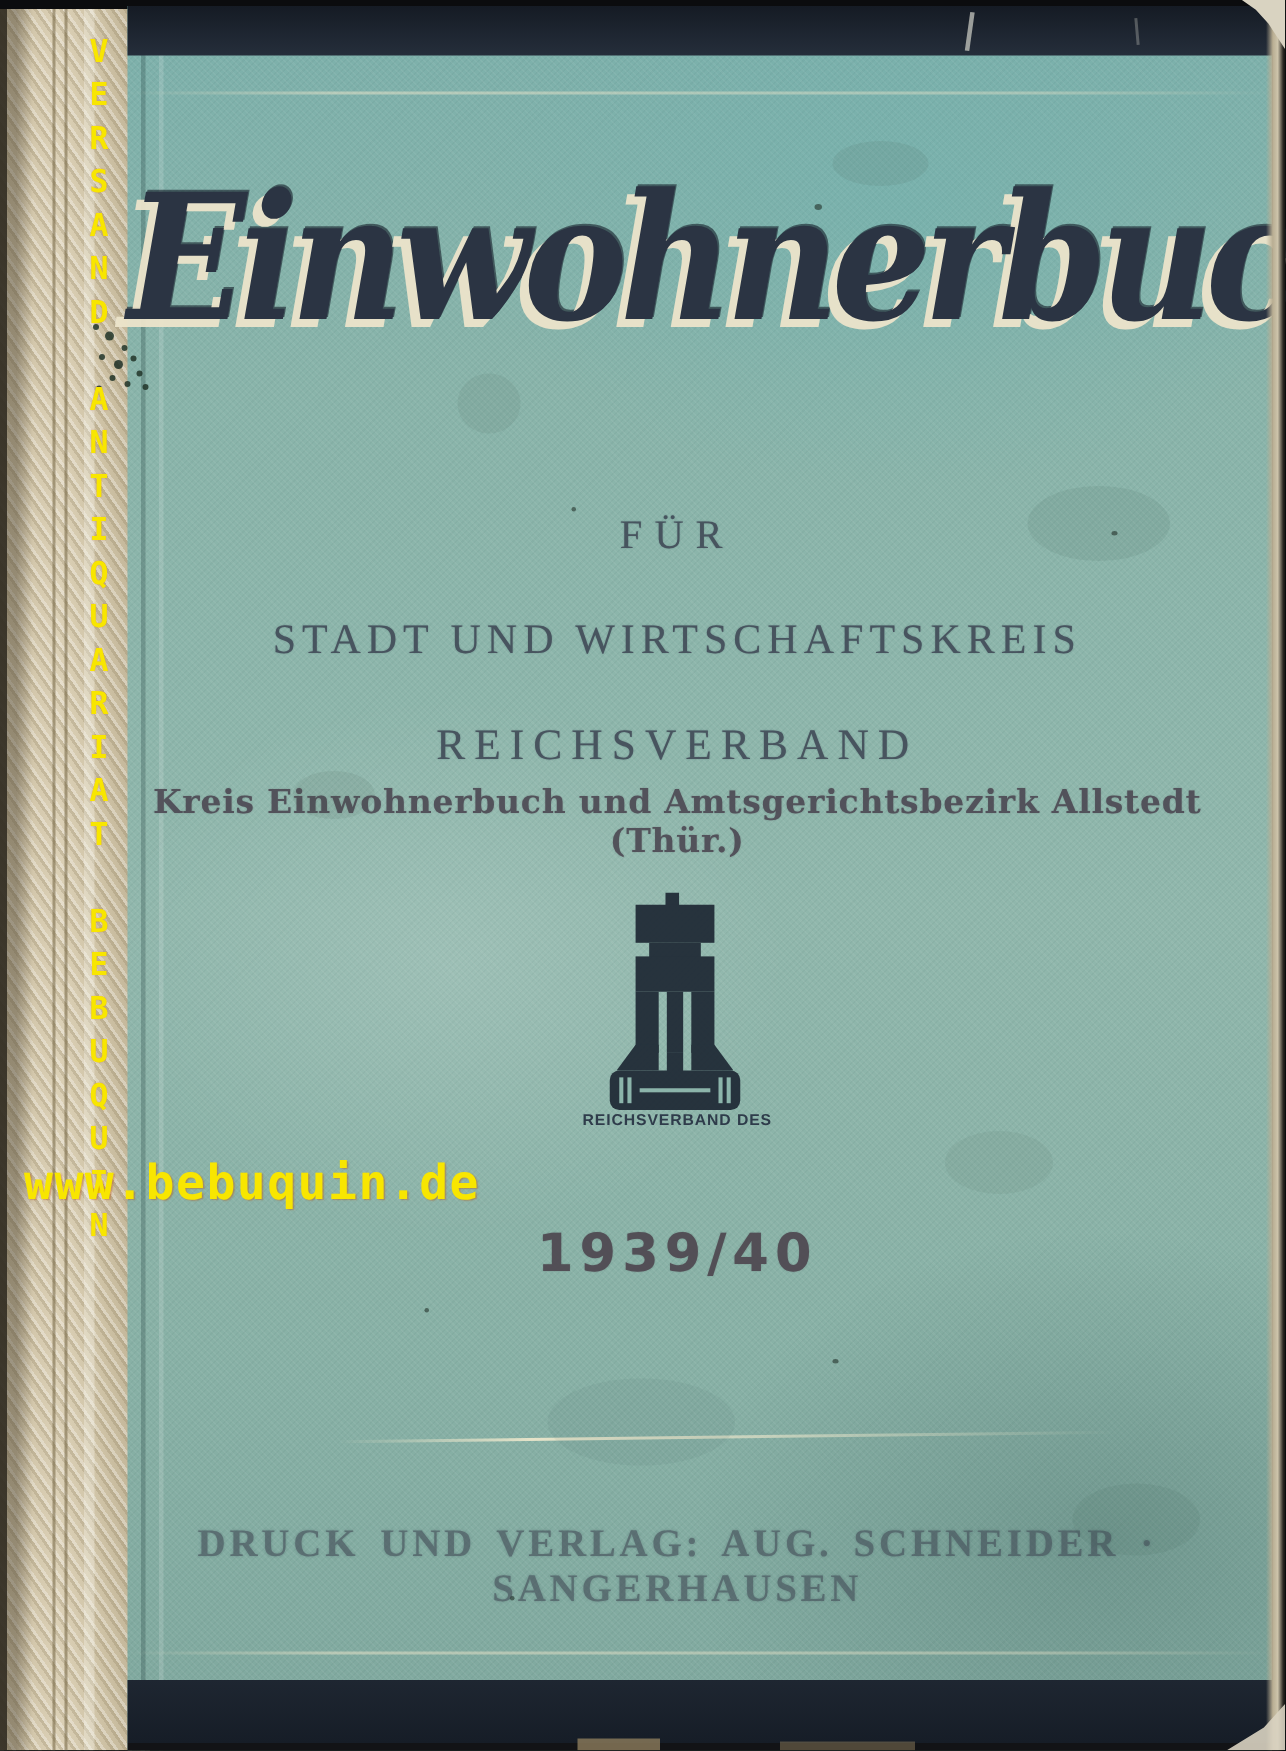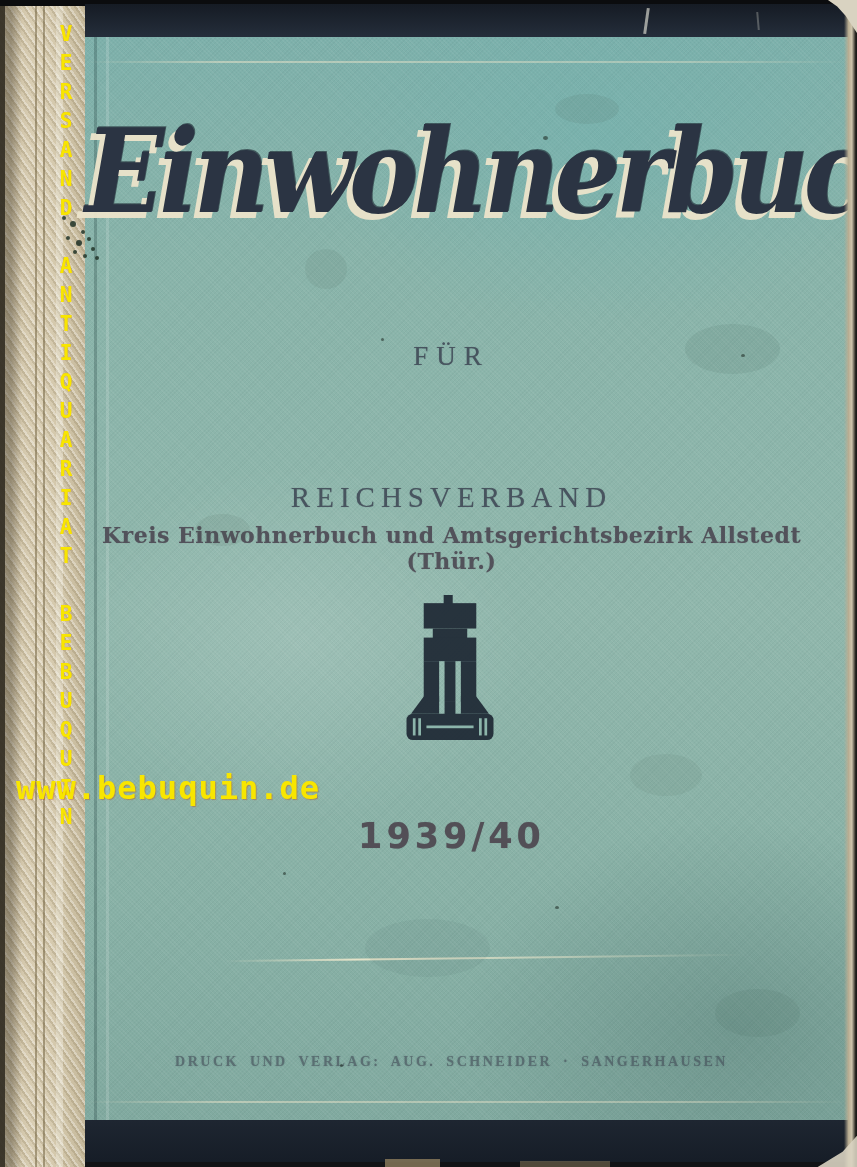--- a/index.html
+++ b/index.html
@@ -60,22 +60,22 @@
 
   .emblem{position:absolute;left:318px;top:591px;width:94px;height:145px;opacity:.92;}
   .emblem-caption{top:737px;font-family:"Liberation Sans", sans-serif;font-weight:bold;
     font-size:10.5px;line-height:13px;letter-spacing:0.6px;color:#273243;opacity:.92;}
 
   .year{top:812px;font-family:"DejaVu Sans", sans-serif;font-weight:bold;
     font-size:35px;letter-spacing:4px;color:#4e4750;opacity:.92;
     text-shadow:0 0 1px rgba(60,50,60,.4);}
 
   .imprint{top:1010px;font-family:"Liberation Serif", serif;font-weight:bold;
-    font-size:14px;letter-spacing:2.5px;word-spacing:5px;color:#45505a;opacity:.66;
-    text-shadow:0 0 2px rgba(60,75,85,.5);margin-top:40px;}
+    font-size:26px;letter-spacing:2.5px;word-spacing:5px;color:#45505a;opacity:.66;
+    text-shadow:0 0 2px rgba(60,75,85,.5);}
 
   
   .scratch{position:absolute;left:140px;top:953px;width:520px;height:2px;
     background:linear-gradient(90deg, rgba(0,0,0,0), rgba(240,233,205,.9) 25%, rgba(240,233,205,.55) 60%, rgba(0,0,0,0));
     transform:rotate(-0.7deg);}
   .corner-wear{position:absolute;background:#d9d3c1;z-index:30;}
   .corner-wear.tr{right:0;top:0;width:44px;height:46px;
     clip-path:polygon(34% 0, 100% 0, 100% 72%, 74% 34%, 55% 14%);}
   .corner-wear.br{right:0;bottom:0;width:48px;height:34px;
     clip-path:polygon(100% 8%, 100% 100%, 18% 100%, 70% 55%);opacity:.9;}
@@ -116,20 +116,21 @@
     <div class="band band-top"></div>
     <div class="band band-bottom"></div>
     <div class="cover-bottom-edge"></div>
     <div class="crease top"></div>
     <div class="crease bottom"></div>
     <div class="nick n1"></div>
     <div class="nick n2"></div>
 
     <h1 class="cline title" style="margin:0;position:absolute;">Einwohnerbuch</h1>
     <div class="cline sub fur">FÜR</div>
+    <div class="cline sub region">STADT UND WIRTSCHAFTSKREIS</div>
     <div class="cline sub city">REICHSVERBAND</div>
     <div class="cline district">Kreis Einwohnerbuch und Amtsgerichtsbezirk Allstedt (Thür.)</div>
 
     <svg class="emblem" viewBox="0 0 100 160" xmlns="http://www.w3.org/2000/svg">
       <g fill="#1e2834">
         <rect x="43" y="0" width="10" height="10"></rect>
         <rect x="21" y="9" width="58" height="28"></rect>
         <rect x="31" y="37" width="38" height="12"></rect>
         <rect x="21" y="47" width="58" height="26"></rect>
         <rect x="21" y="73" width="17" height="45"></rect>
@@ -142,20 +143,21 @@
       </g>
       <g fill="#8cb5ab">
         <rect x="9" y="136" width="3" height="19"></rect>
         <rect x="15" y="136" width="3" height="19"></rect>
         <rect x="82" y="136" width="3" height="19"></rect>
         <rect x="88" y="136" width="3" height="19"></rect>
         <rect x="24" y="144" width="52" height="3"></rect>
       </g>
     </svg>
     <div class="cline emblem-caption">
+      <div>REICHSVERBAND DES</div>
     </div>
 
     <div class="cline year">1939/40</div>
     <div class="cline imprint">DRUCK UND VERLAG: AUG. SCHNEIDER · SANGERHAUSEN</div>
 
     <div class="scratch"></div>
     <div class="stain" style="left:470px;top:90px;width:64px;height:30px;background:rgba(66,92,80,.10);"></div>
     <div class="stain" style="left:220px;top:245px;width:42px;height:40px;background:rgba(66,92,80,.09);"></div>
     <div class="stain" style="left:600px;top:320px;width:95px;height:50px;background:rgba(60,86,78,.10);"></div>
     <div class="stain" style="left:110px;top:510px;width:55px;height:32px;background:rgba(66,92,80,.10);"></div>

